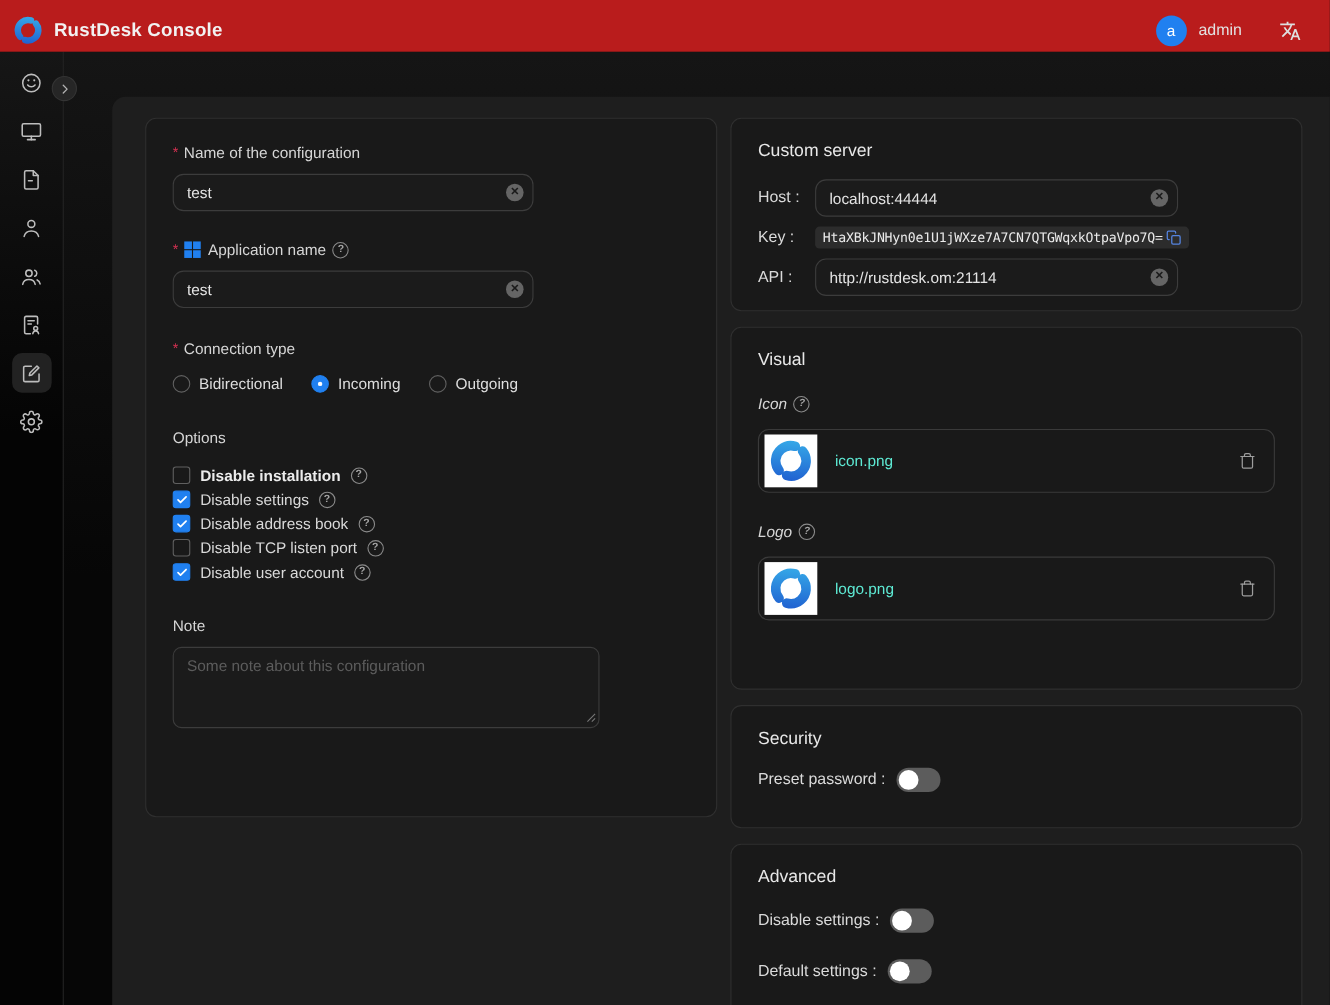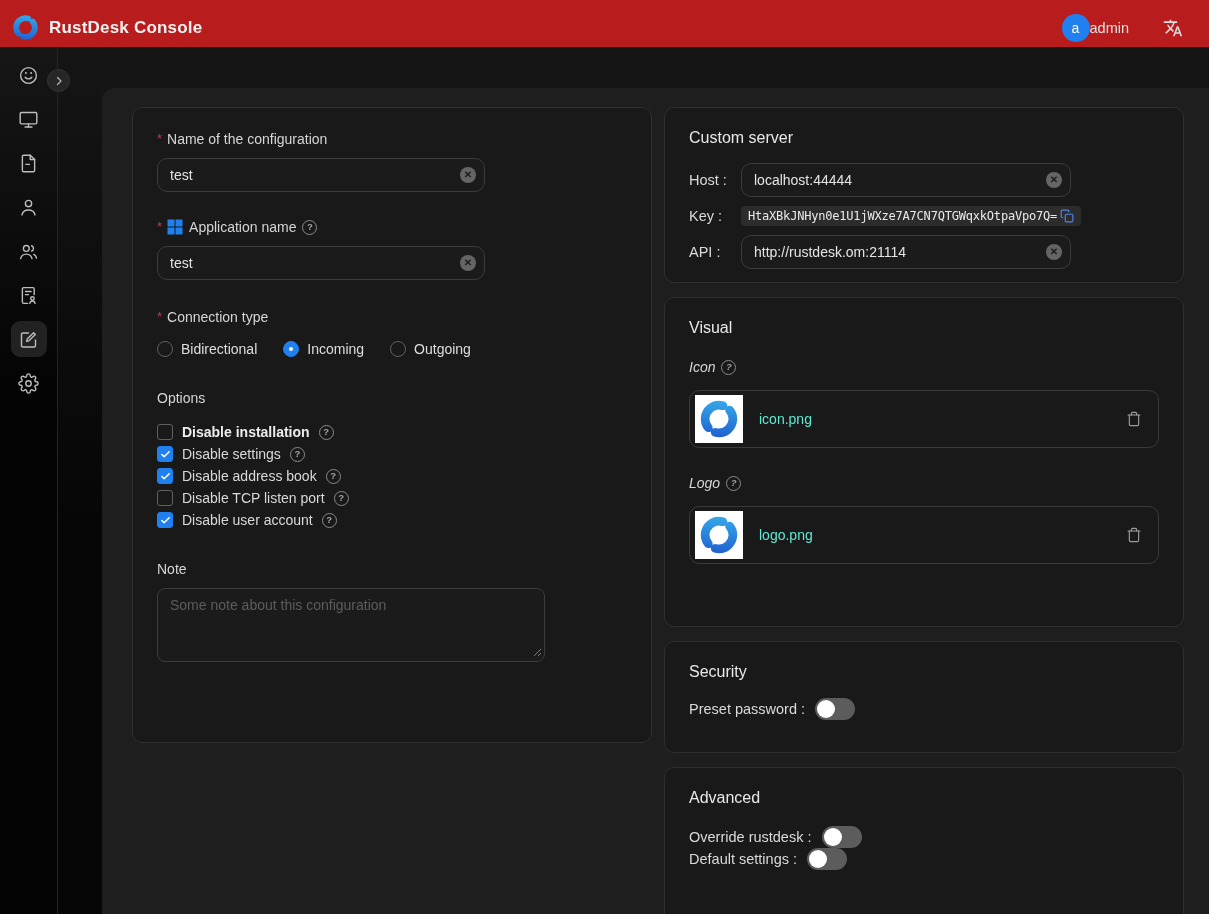--- a/index.html
+++ b/index.html
@@ -15,21 +15,21 @@
     height:47px; background:#b91c1c; display:flex; align-items:center;
     padding:8px 26px 0 12px; position:relative; z-index:5;
   }
   .brand{ display:flex; align-items:center; gap:10px; }
   .brand-title{ color:#f2f2f2; font-size:17px; font-weight:700; letter-spacing:.2px; }
   .topbar-right{ margin-left:auto; display:flex; align-items:center; }
   .avatar{
     width:28px;height:28px;border-radius:50%;background:#2080f0;color:#fff;
     display:flex;align-items:center;justify-content:center;font-size:14px;
   }
-  .username{ color:#e2e2e2; font-size:14.5px; margin:0 0 0 0;text-align:center; }
+  .username{ color:#e2e2e2; font-size:14.5px; margin:0 0 0 11px;text-align:center; }
   .translate-btn{ margin-left:34px; display:flex; align-items:center; }
   
   .shell{ display:flex; height:867px; position:relative;
     background:linear-gradient(180deg,#151515,#060606 55%); }
   .sidebar{
     width:58px; flex:0 0 58px; border-right:1px solid #242424;
     background:linear-gradient(180deg,#161616,#040404 40%);
     display:flex; flex-direction:column; align-items:center; padding-top:10px;
     position:relative; z-index:2;
   }
@@ -140,21 +140,21 @@
     display:flex;align-items:center;justify-content:center;
   }
   .file-link{ font-size:14px; color:#5eead4; text-decoration:none; cursor:pointer; }
   .trash-btn{ margin-left:auto; display:flex; cursor:pointer; }
   
   .card-security{ height:112px; }
   .card-security .card-title{ margin-bottom:17px; }
   .card-advanced{ height:170px; }
   .card-advanced .card-title{ margin-bottom:19px; }
   .toggle-row{ display:flex; align-items:center; gap:10px; height:22px; font-size:14.5px; color:#dadada; }
-  .toggle-row + .toggle-row{ }
+  .toggle-row + .toggle-row{ margin-top:24px; }
   .toggle{
     width:40px;height:22px;border-radius:11px;background:#5c5c5c;position:relative;cursor:pointer; flex:0 0 40px;
   }
   .toggle::after{
     content:''; position:absolute; left:2px; top:2px; width:18px;height:18px;
     border-radius:50%; background:#fff;
   }
 </style>
 </head>
 <body>
@@ -470,21 +470,21 @@
           <div class="card-title">Security</div>
           <div class="toggle-row">
             <span>Preset password :</span>
             <span class="toggle"></span>
           </div>
         </div>
 
         <div class="card card-advanced">
           <div class="card-title">Advanced</div>
           <div class="toggle-row">
-            <span>Override rustdesk :</span>
+            <span>Disable settings :</span>
             <span class="toggle"></span>
           </div>
           <div class="toggle-row">
             <span>Default settings :</span>
             <span class="toggle"></span>
           </div>
         </div>
 
       </div>
     </div>

